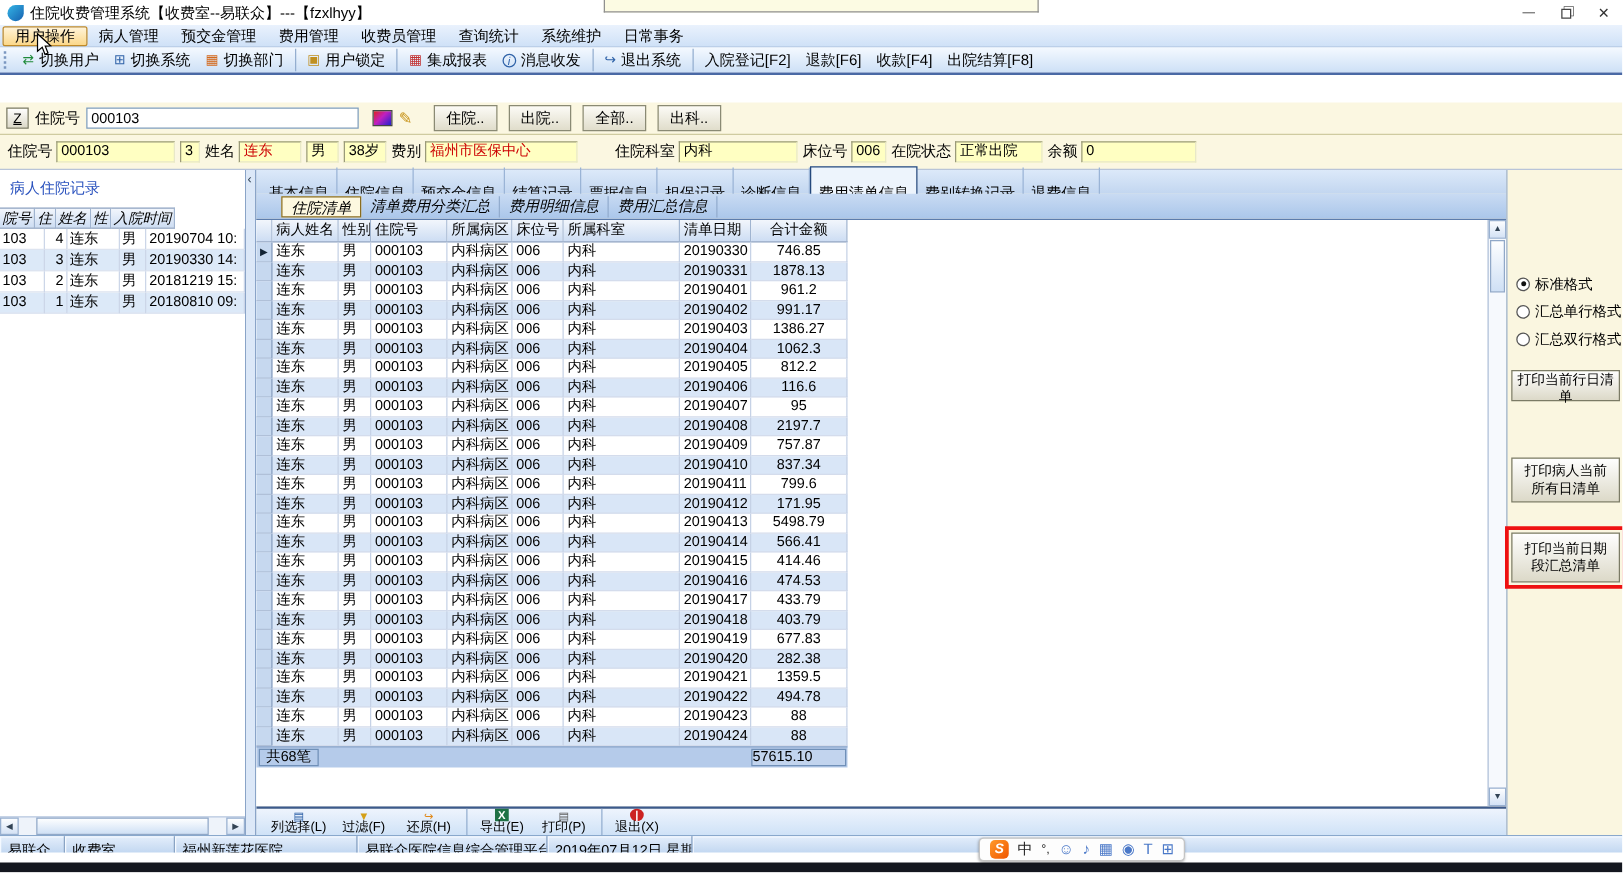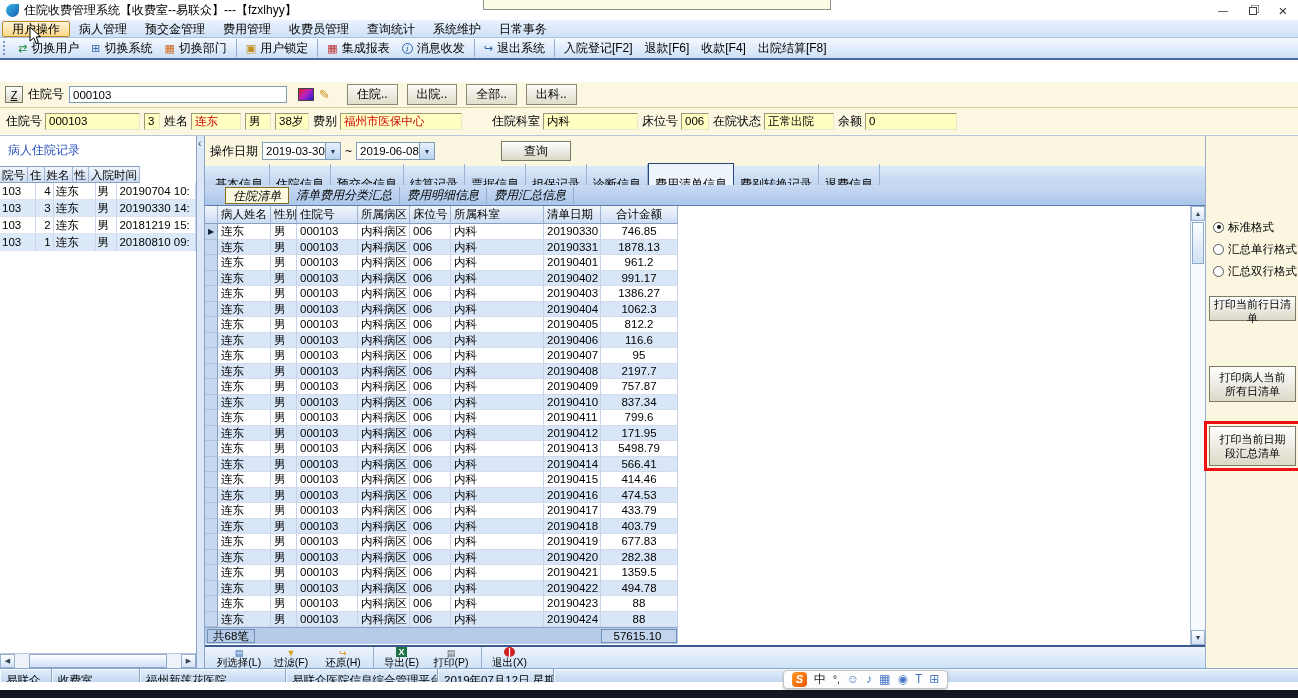--- a/index.html
+++ b/index.html
@@ -70,21 +70,21 @@
   .pfield:nth-of-type(9) .pval { width:70px; }
   .pfield:nth-of-type(10) .pval { width:92px; }
 
   
   .content { position:absolute; top:136px; left:0; right:0; height:532px; display:flex; }
 
   
   .left-panel { width:197px; background:#fff; position:relative; border-right:1px solid #8aa4c8; }
   .lp-title { color:#2a52be; padding:6px 8px 7px; white-space:nowrap; }
   .lhead, .lrow { display:flex; }
-  .lh { height:17px; line-height:17px; background:linear-gradient(#f2f6fc,#cdddf3); border-right:1px solid #a0b4d0; border-top:1px solid #8aa0c0; border-bottom:1px solid #8aa0c0; padding:0 2px; font-size:11.5px; overflow:hidden; white-space:nowrap; }
+  .lh { height:17px; line-height:17px; background:linear-gradient(#f2f6fc,#cdddf3); border-right:1px solid #a0b4d0; border-top:1px solid #8aa0c0; border-bottom:1px solid #8aa0c0; padding:0 2px; font-size:11.5px; overflow:hidden; white-space:nowrap;font-style:italic; }
   .lc { height:17px; line-height:17px; padding:0 2px; font-size:11.5px; border-right:1px solid #ccd6e8; border-bottom:1px solid #dde4f0; overflow:hidden; white-space:nowrap; }
   .lrow:nth-child(even) { background:#dce9f8; }
   .l0 { width:36px; } .l1 { width:18px; text-align:right; } .l2 { width:42px; } .l3 { width:22px; } .l4 { width:79px; }
   .hscroll { position:absolute; left:0; right:0; bottom:0; height:15px; display:flex; border-top:1px solid #b8c8e0; background:#eef3fa; }
   .hs-btn { width:15px; height:14px; background:linear-gradient(#fdfeff,#d4e2f5); border:1px solid #98b0d0; font-size:7px; color:#345; display:flex; align-items:center; justify-content:center; }
   .hs-left::before { content:"◀"; } .hs-right::before { content:"▶"; }
   .hs-track { flex:1; position:relative; }
   .hs-thumb { position:absolute; left:14px; right:14px; top:0; height:14px; background:linear-gradient(#fdfeff,#cfe0f5); border:1px solid #90a8c8; }
 
   
@@ -112,21 +112,21 @@
   .ghead { display:flex; }
   .gh { height:18px; line-height:17px; background:linear-gradient(#f2f6fc,#cdddf3); border-right:1px solid #a0b4d0; border-bottom:1px solid #8aa0c0; padding:0 3px; font-size:11.5px; overflow:hidden; white-space:nowrap; }
   .grow { display:flex; height:15.5px; background:#fff; }
   .grow:nth-child(even) { background:#d9e6f7; }
   .gc { line-height:15px; font-size:11.5px; padding:0 3px; border-right:1px solid #c6d2e6; border-bottom:1px solid #d4dcec; overflow:hidden; white-space:nowrap; }
   .selc { background:#c6d8ef; border-right:1px solid #8aa0c0; border-bottom:1px solid #b0c0d8; padding:0; text-align:center; font-size:8px; line-height:15px; color:#123; }
   .num { text-align:right; }
   .c0 { width:13px; } .c1 { width:53px; } .c2 { width:26px; } .c3 { width:61px; } .c4 { width:52px; } .c5 { width:41px; } .c6 { width:93px; } .c7 { width:57px; } .c8 { width:77px;text-align:center; }
   .gfooter { position:relative; width:473px; height:17px; background:#b5cbea; border-top:1px solid #8aa4c8; }
   .fcount { position:absolute; left:2px; top:1px; height:14px; line-height:13px; border:1px solid #7090b8; padding:0 5px; font-size:11.5px; }
-  .ftotal { position:absolute; left:396px; width:76px; top:1px; height:14px; line-height:13px; border:1px solid #7090b8; text-align:center; padding-right:3px; font-size:11.5px; background:#c2d4ee; }
+  .ftotal { position:absolute; left:396px; width:76px; top:1px; height:14px; line-height:13px; border:1px solid #7090b8; text-align:left; padding-right:3px; font-size:11.5px; background:#c2d4ee; }
 
   .vscroll { position:absolute; top:0; right:0; bottom:0; width:15px; border-left:1px solid #b0c0d8; background:#f6f9fd; }
   .vs-btn { height:15px; background:linear-gradient(#fdfeff,#d4e2f5); border:1px solid #98b0d0; font-size:7px; color:#345; display:flex; align-items:center; justify-content:center; }
   .vs-up { position:absolute; top:0; left:0; right:0; } .vs-up::before { content:"▲"; }
   .vs-down { position:absolute; bottom:0; left:0; right:0; } .vs-down::before { content:"▼"; }
   .vs-thumb { position:absolute; top:16px; height:42px; left:1px; right:1px; background:linear-gradient(#fdfeff,#cfe0f5); border:1px solid #90a8c8; }
 
   .btoolbar { height:23px; border-top:2px solid #3c5a8c; background:linear-gradient(#eef4fd,#cfe2f7); display:flex; align-items:center; padding-left:8px; }
   .bt-item { display:flex; flex-direction:column; align-items:center; justify-content:center; width:52px; height:22px; line-height:1; }
   .bt-item.sep { border-left:1px solid #94aed0; margin-left:4px; padding-left:4px; }
@@ -385,33 +385,20 @@
         <span class="hs-track" data-name="scroll-track">
             <span class="hs-thumb" data-name="scroll-thumb"></span>
           </span>
         <span class="hs-btn hs-right" data-name="scroll-right-icon"></span>
       </div>
     </div>
 
     <div class="splitter" data-name="panel-splitter"></div>
 
     <div class="main" data-name="main-area">
-      <div class="query-row" data-name="query-bar">
-        <span class="lbl" data-name="date-range-label">操作日期</span>
-        <span class="combo" data-name="date-from-combobox">
-          <span class="cval" data-name="date-from-value">2019-03-30</span>
-          <span class="carr" data-name="dropdown-arrow-icon"></span>
-        </span>
-        <span class="lbl" data-name="date-range-tilde">~</span>
-        <span class="combo" data-name="date-to-combobox">
-          <span class="cval" data-name="date-to-value">2019-06-08</span>
-          <span class="carr" data-name="dropdown-arrow-icon"></span>
-        </span>
-        <button class="qbtn" data-name="query-button">查询</button>
-      </div>
 
       <div class="tabs1" data-name="info-tab-bar">
 
       <span class="t1" data-name="info-tab">基本信息</span>
           <span class="t1" data-name="info-tab">住院信息</span>
           <span class="t1" data-name="info-tab">预交金信息</span>
           <span class="t1" data-name="info-tab">结算记录</span>
           <span class="t1" data-name="info-tab">票据信息</span>
           <span class="t1" data-name="info-tab">担保记录</span>
           <span class="t1" data-name="info-tab">诊断信息</span>

